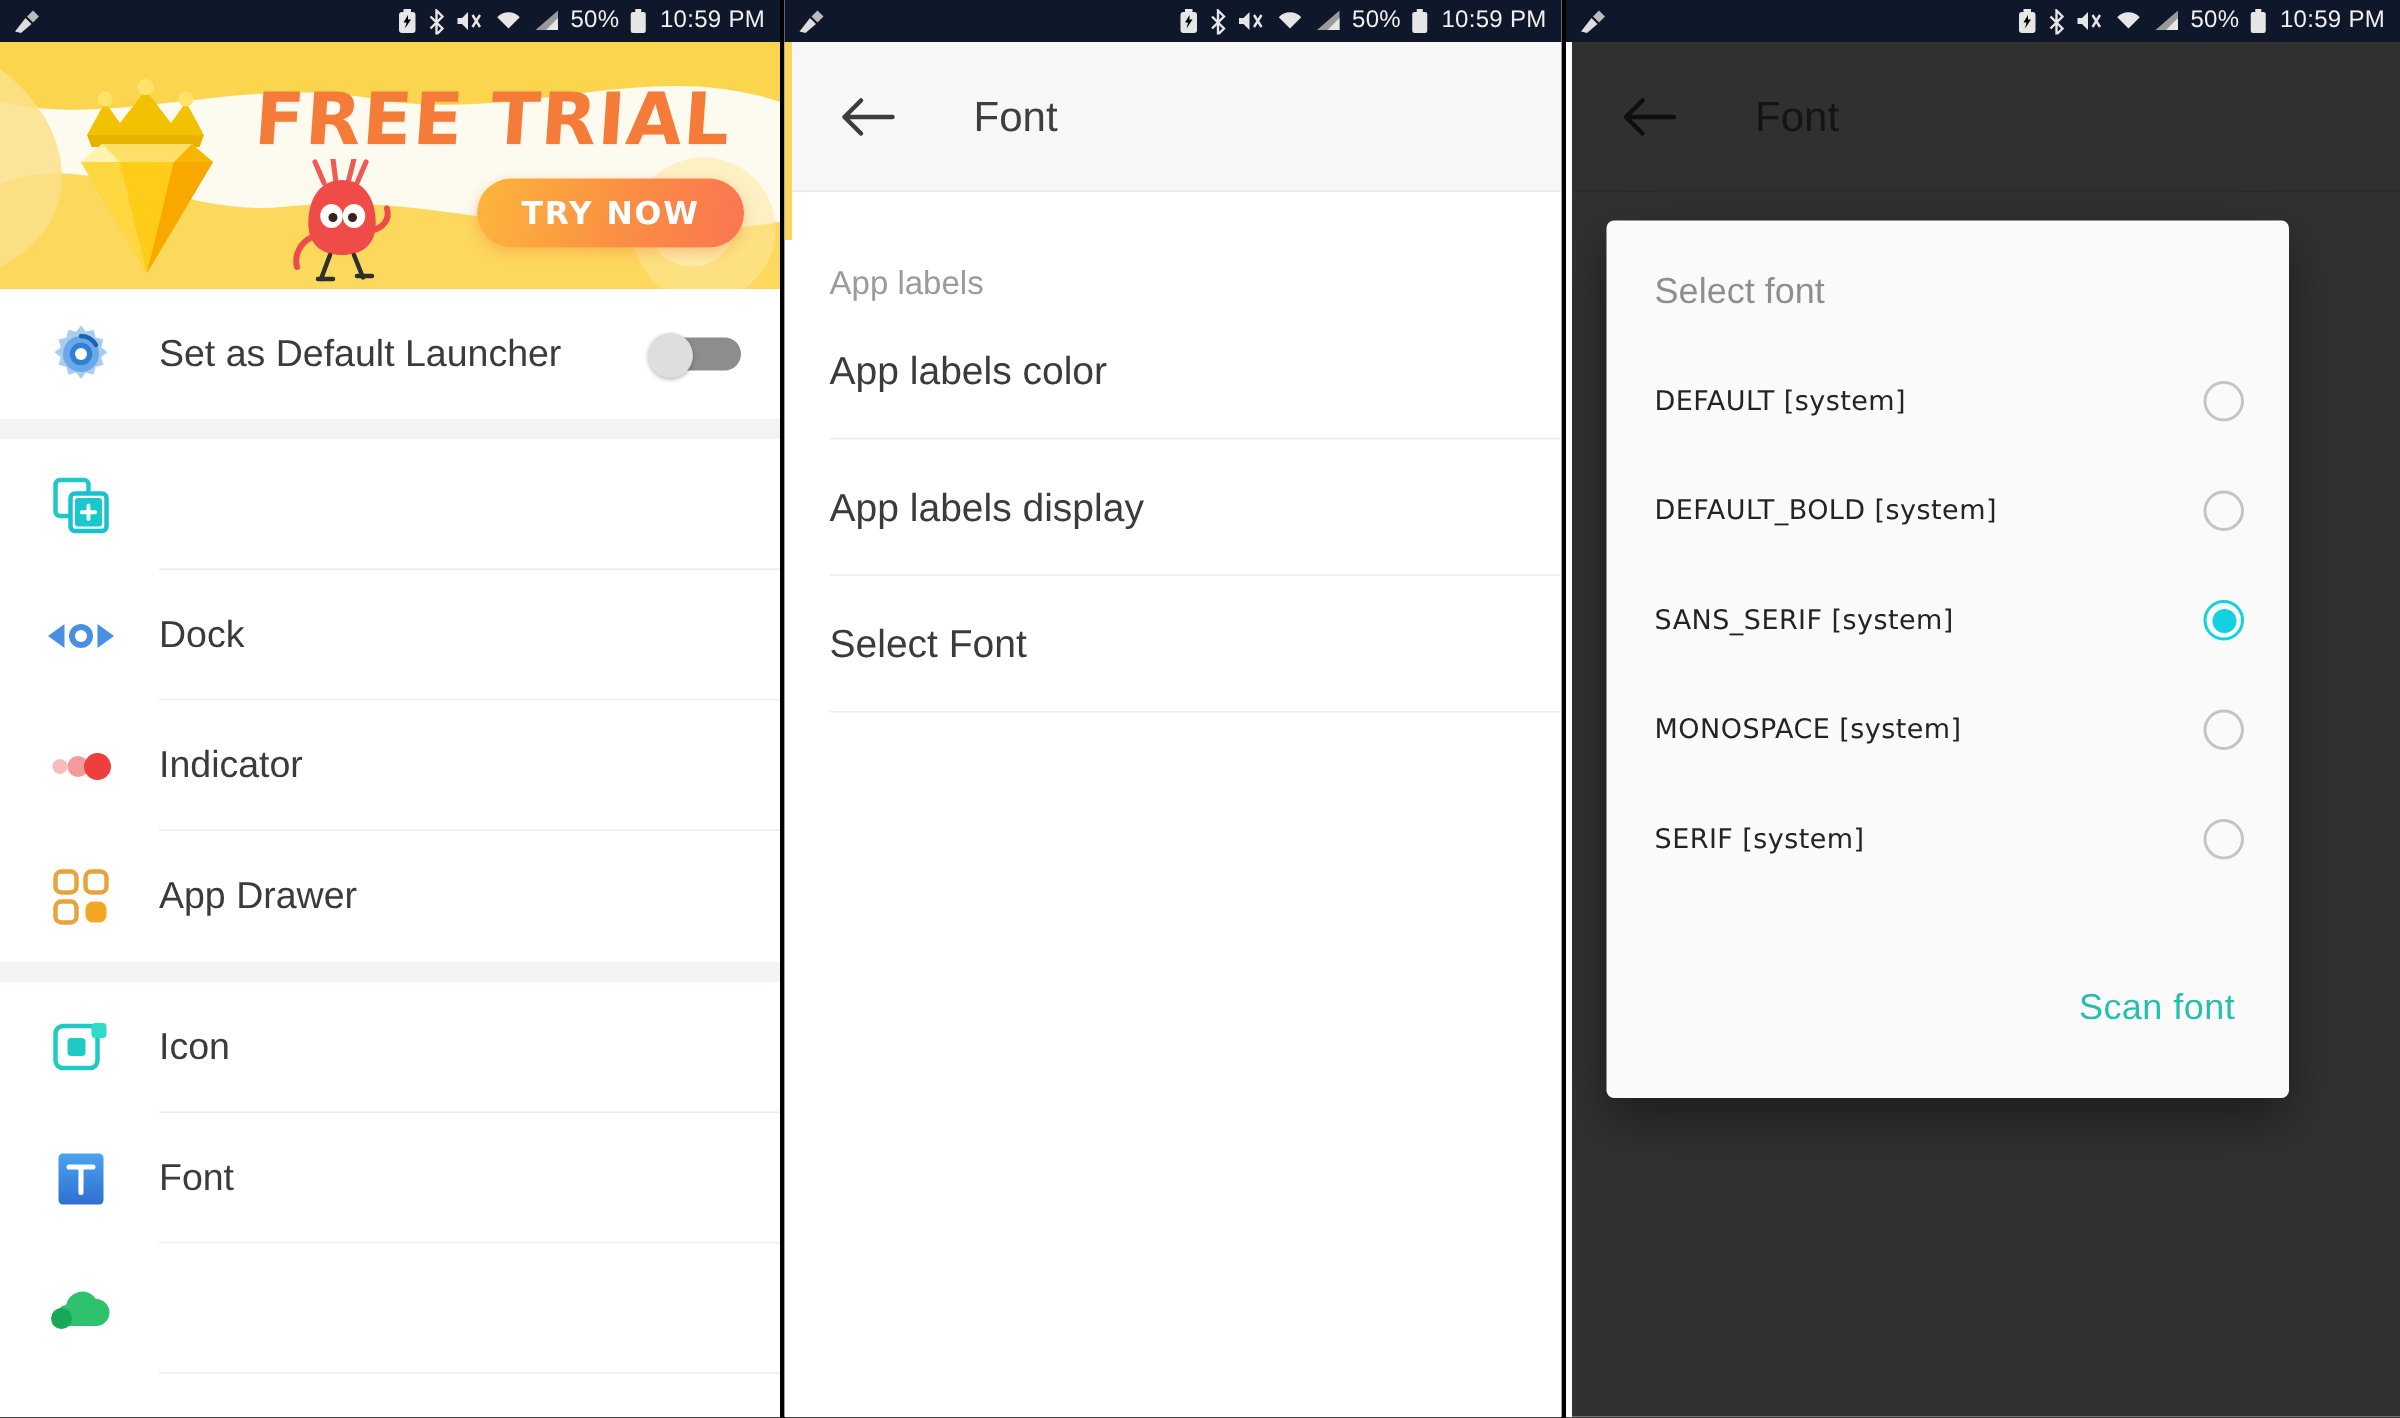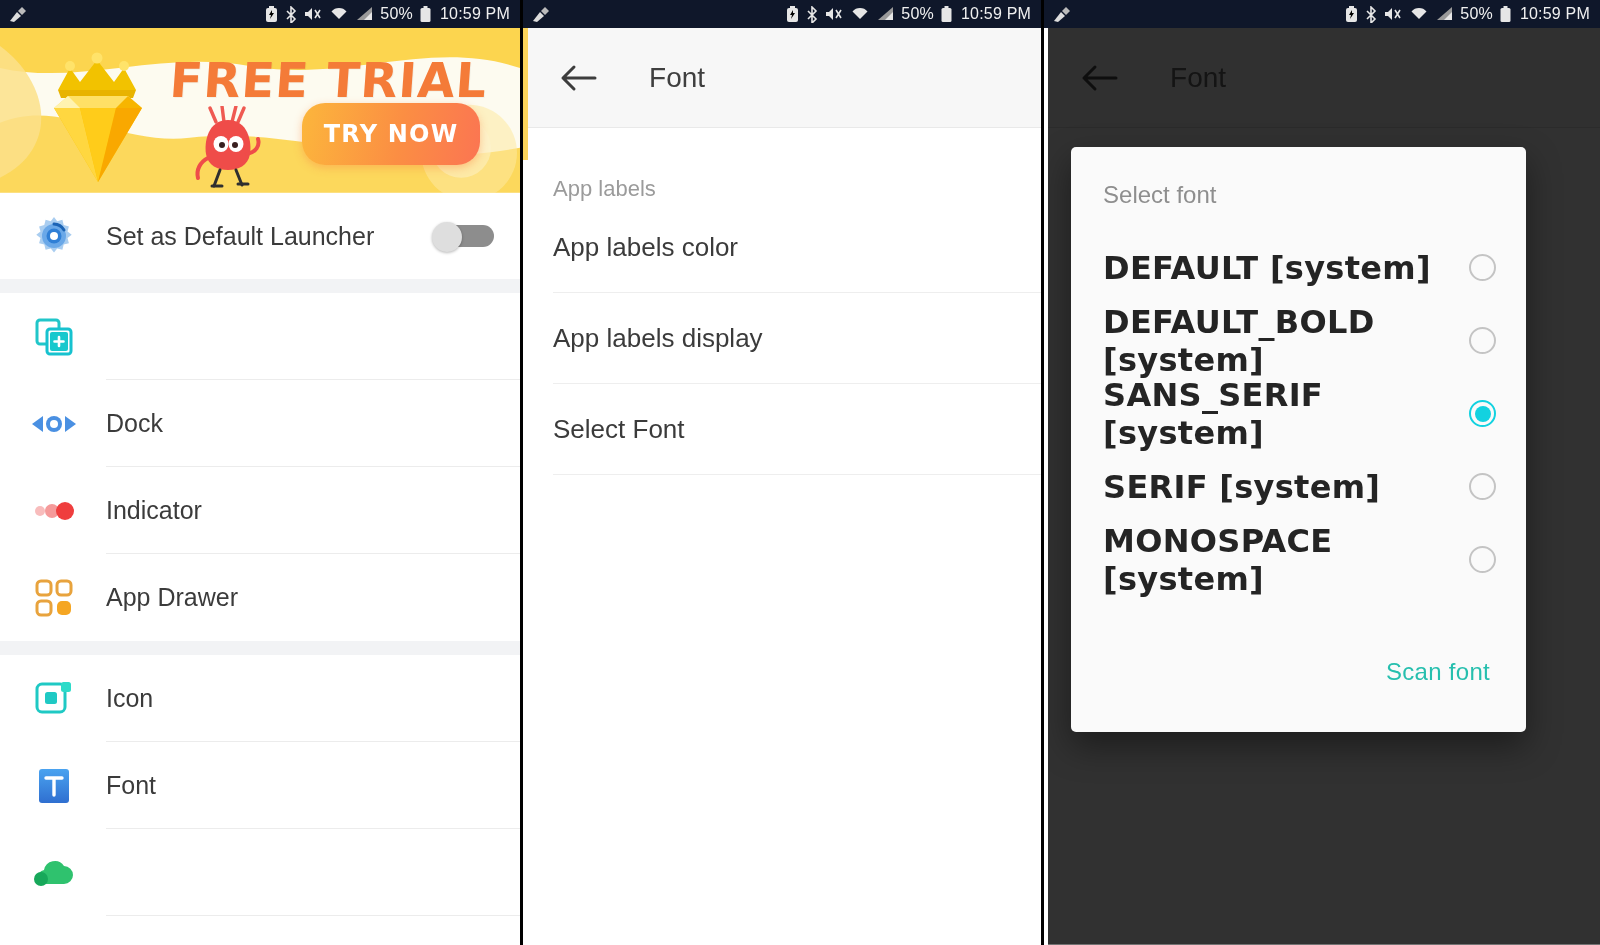--- a/index.html
+++ b/index.html
@@ -33,24 +33,24 @@
   .banner { position:relative; height:165px; overflow:hidden; background:#fffdf2; }
   .banner-bg { position:absolute; inset:0; }
   .banner-title {
     position:absolute; left:170px; top:24px;
     font-size:48px; font-weight:bold; color:#f47b38;
     font-family:"DejaVu Sans", sans-serif;
     letter-spacing:1px; transform:skewX(-4deg);
     text-shadow:1px 1px 0 rgba(0,0,0,.04);
   }
   .try-btn {
-    position:absolute; right:40px; bottom:28px;
-    width:178px; height:62px; border-radius:23px;
+    position:absolute; right:24px; bottom:28px;
+    width:178px; height:46px; border-radius:23px;
     background:linear-gradient(100deg,#fcb63c 0%,#fb8e43 55%,#fb7552 100%);
-    color:#fff; font-size:24px; font-weight:bold; letter-spacing:1.2px;
+    color:#fff; font-size:21px; font-weight:bold; letter-spacing:1.2px;
     display:flex; align-items:center; justify-content:center;
     font-family:"DejaVu Sans", sans-serif;
     box-shadow:0 3px 9px rgba(250,140,70,.45);
   }
 
   
   .list-block { background:#fff; }
   .block-gap { height:14px; background:#f2f3f5; }
 
   .row {
@@ -109,22 +109,22 @@
   }
   .dlg-title {
     font-size:24px; color:#8e8e8e; padding:34px 0 0 32px;
   }
   .dlg-list { margin-top:22px; }
   .dlg-item {
     display:flex; align-items:center; justify-content:space-between;
     padding:0 30px 0 32px; height:73px;
   }
   .dlg-label {
-    font-size:32px; color:#242424;
-    font-family:"DejaVu Sans", sans-serif; font-weight:bold;
+    font-size:18px; color:#242424;
+    font-family:"DejaVu Sans", sans-serif; font-weight:normal;
     letter-spacing:.3px;
   }
   .radio {
     width:27px; height:27px; border-radius:50%;
     border:2px solid #c4c4c4; flex:0 0 27px; position:relative; background:transparent;
   }
   .radio.sel { border-color:#12d2e0; }
   .radio.sel::after {
     content:""; position:absolute; left:50%; top:50%;
     width:16px; height:16px; border-radius:50%;
@@ -549,27 +549,27 @@
           <span class="dlg-label">DEFAULT_BOLD [system]</span>
           <span class="radio"></span>
         </div>
 
         <div class="dlg-item">
           <span class="dlg-label">SANS_SERIF [system]</span>
           <span class="radio sel"></span>
         </div>
 
         <div class="dlg-item">
+          <span class="dlg-label">MONOSPACE [system]</span>
+          <span class="radio"></span>
+        </div>
+
+        <div class="dlg-item">
           <span class="dlg-label">SERIF [system]</span>
           <span class="radio"></span>
         </div>
 
-        <div class="dlg-item">
-          <span class="dlg-label">MONOSPACE [system]</span>
-          <span class="radio"></span>
-        </div>
-
       </div>
       <div class="dlg-action">Scan font</div>
     </div>
   </div>
 
 </div>
 
 </body></html>

